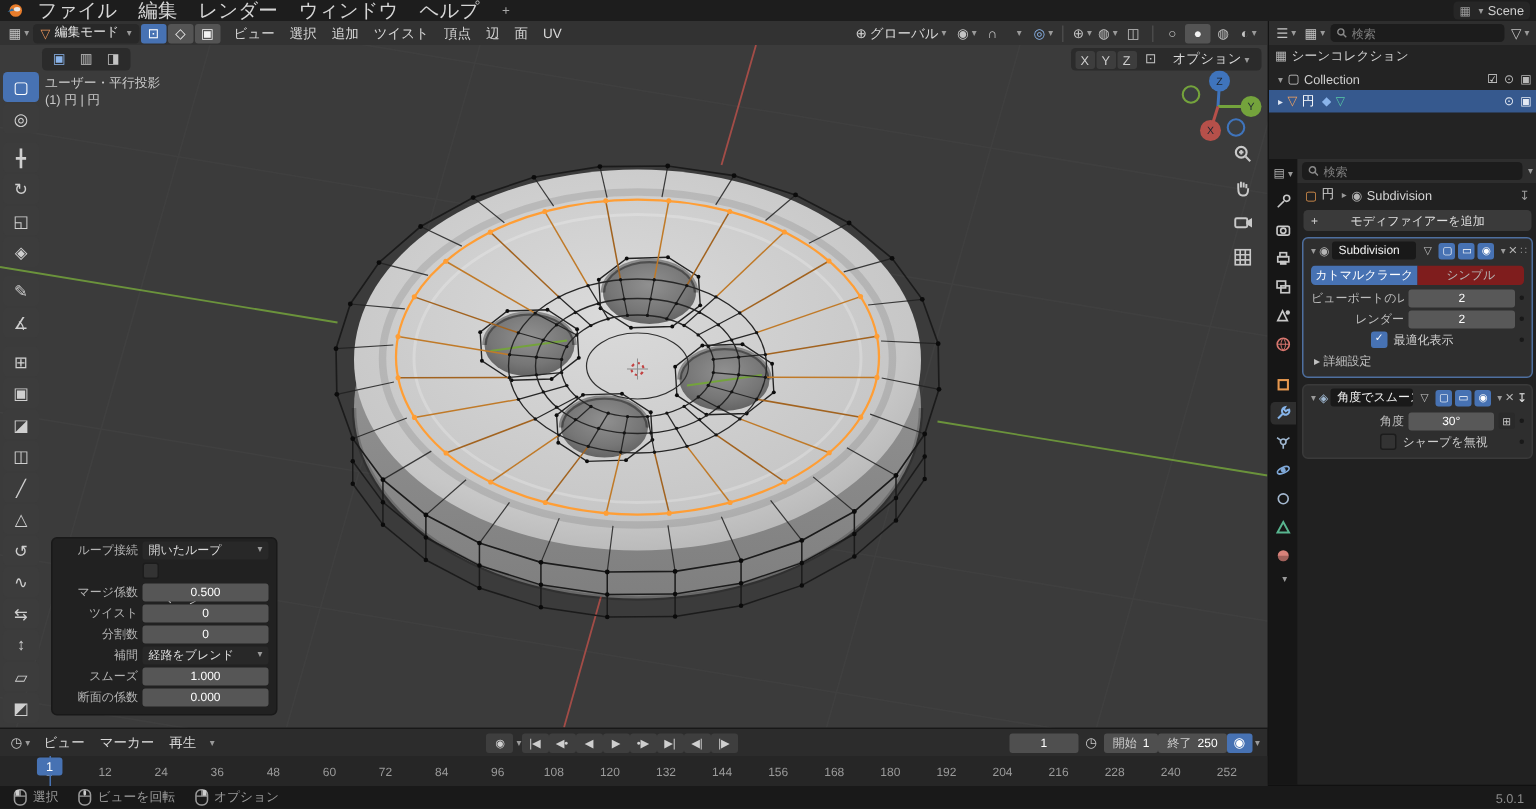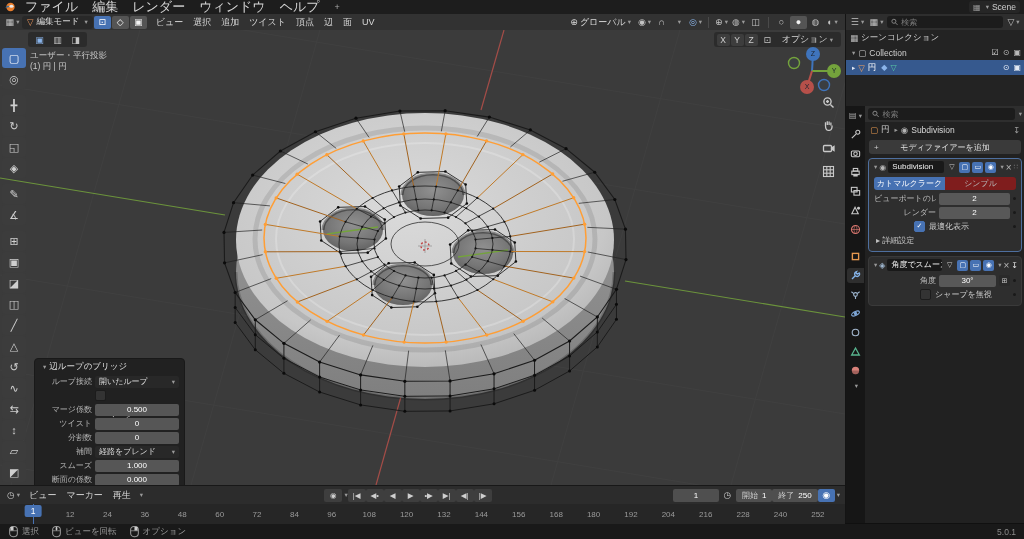--- a/index.html
+++ b/index.html
@@ -613,24 +613,20 @@
                 <rect x="1.5" y="1.5" width="10" height="10"></rect>
                 <line x1="4.8" y1="1.5" x2="4.8" y2="11.5"></line>
                 <line x1="8.2" y1="1.5" x2="8.2" y2="11.5"></line>
                 <line x1="1.5" y1="4.8" x2="11.5" y2="4.8"></line>
                 <line x1="1.5" y1="8.2" x2="11.5" y2="8.2"></line>
               </svg>
         </span>
       </div>
 
       <div id="op-panel">
-        <div id="op-title">
-          <span class="chev">▾</span>
-          <span>辺ループのブリッジ</span>
-        </div>
         <div class="oprow">
               <span class="oplabel">ループ接続</span>
           <span class="opdrop">
                 <span>開いたループ</span>
                 <span class="chev">▾</span>
               </span>
             </div>
         <div class="oprow">
               <span class="oplabel"></span>
           <span class="cbx"></span>

